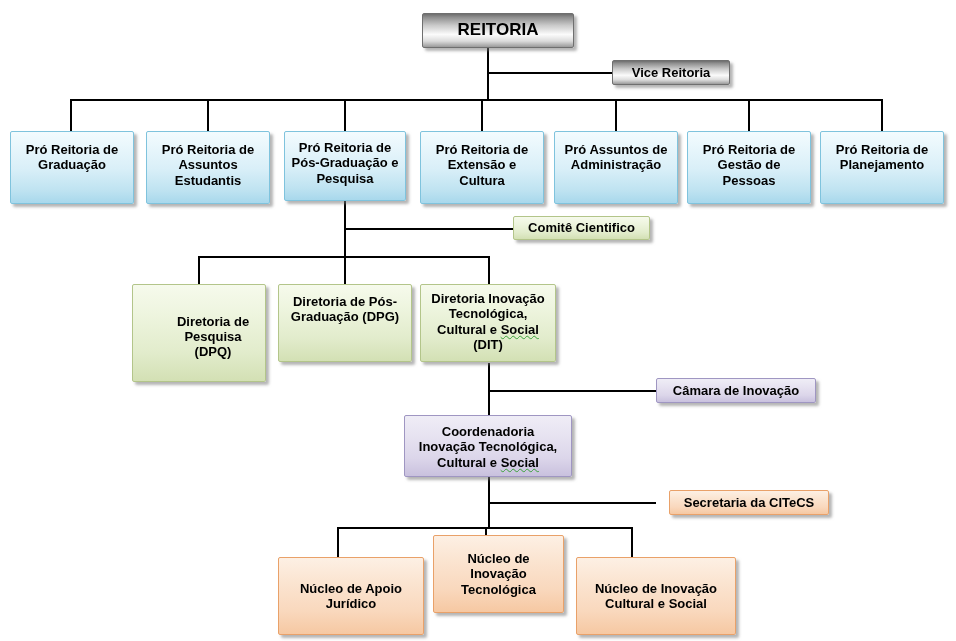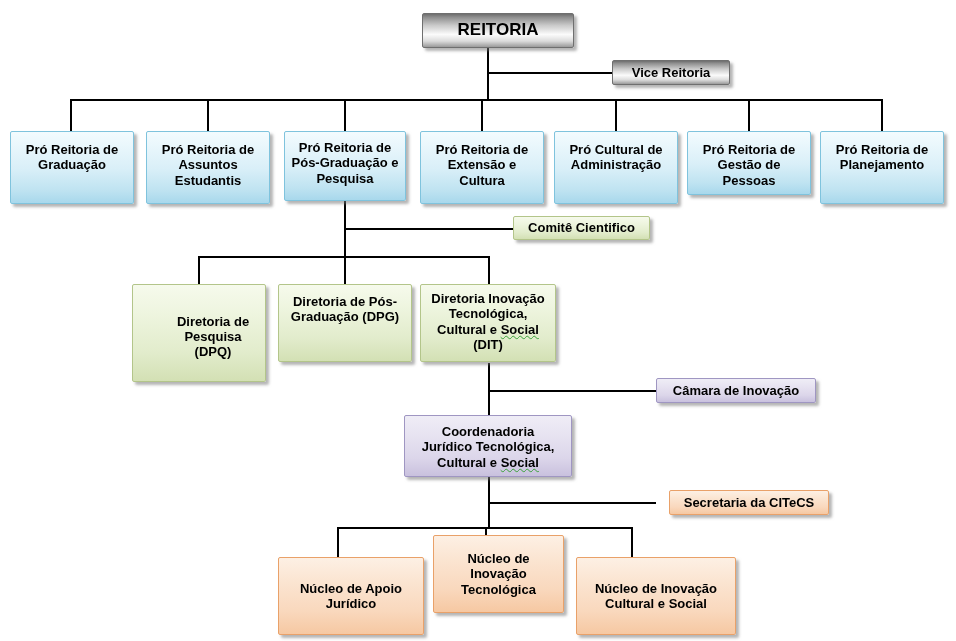--- a/index.html
+++ b/index.html
@@ -147,24 +147,24 @@
 
   <div class="node blue" style="left:284px; top:131px; width:122px; height:70px; font-size:13px; align-items:flex-start; padding-top:8px;">
     <span class="lbl">Pró Reitoria de Pós-Graduação e Pesquisa</span>
   </div>
 
   <div class="node blue" style="left:420px; top:131px; width:124px; height:73px; font-size:13px; align-items:flex-start; padding-top:10px;">
     <span class="lbl">Pró Reitoria de Extensão e Cultura</span>
   </div>
 
   <div class="node blue" style="left:554px; top:131px; width:124px; height:73px; font-size:13px; align-items:flex-start; padding-top:10px;">
-    <span class="lbl">Pró Cultural de Administração</span>
-  </div>
-
-  <div class="node blue" style="left:687px; top:131px; width:124px; height:64px; font-size:13px; align-items:flex-start; padding-top:10px;">
+    <span class="lbl">Pró Assuntos de Administração</span>
+  </div>
+
+  <div class="node blue" style="left:687px; top:131px; width:124px; height:73px; font-size:13px; align-items:flex-start; padding-top:10px;">
     <span class="lbl">Pró Reitoria de Gestão de Pessoas</span>
   </div>
 
   <div class="node blue" style="left:820px; top:131px; width:124px; height:73px; font-size:13px; align-items:flex-start; padding-top:10px;">
     <span class="lbl">Pró Reitoria de Planejamento</span>
   </div>
 
   <div class="node green" style="left:513px; top:216px; width:137px; height:24px; font-size:13px;">
     <span class="lbl">Comitê Cientifico</span>
   </div>
@@ -186,21 +186,21 @@
     </span>
   </div>
 
   <div class="node purple" style="left:656px; top:378px; width:160px; height:25px; font-size:13px;">
     <span class="lbl">Câmara de Inovação</span>
   </div>
 
   <div class="node purple" style="left:404px; top:415px; width:168px; height:62px; font-size:13px; align-items:flex-start; padding-top:8px;">
     <span class="lbl">
       <span>Coordenadoria</span><br>
-      <span>Jurídico Tecnológica,</span><br>
+      <span>Inovação Tecnológica,</span><br>
       <span>Cultural e </span><span class="sq">Social</span>
     </span>
   </div>
 
   <div class="node orange" style="left:656px; top:490px; width:160px; height:25px; font-size:13px;">
     <span class="lbl">Secretaria da CITeCS</span>
   </div>
 
   <div class="node orange" style="left:265px; top:557px; width:146px; height:78px; font-size:13px;">
     <span class="lbl">Núcleo de Apoio Jurídico</span>

